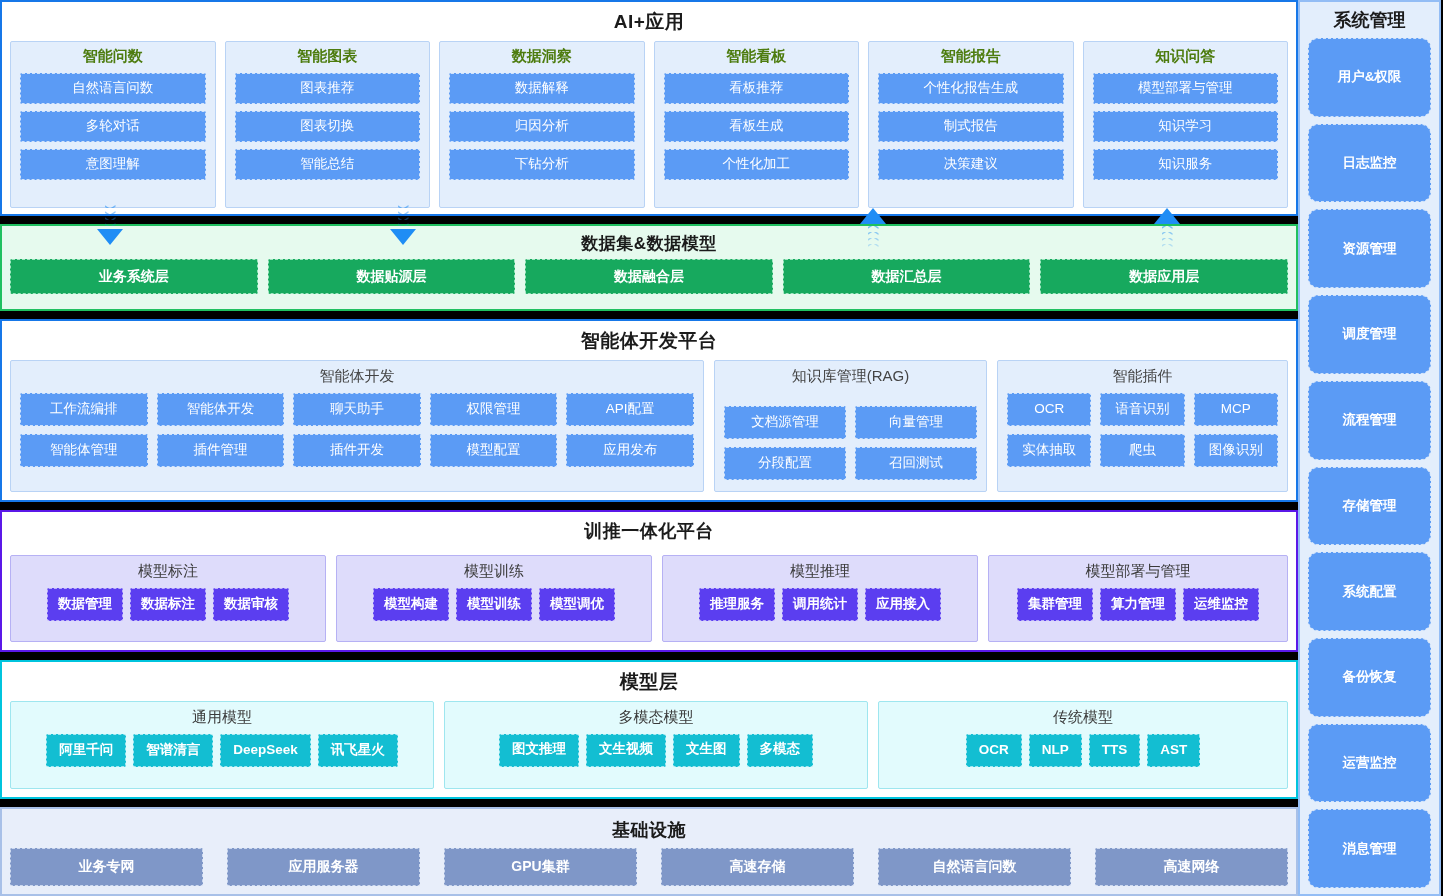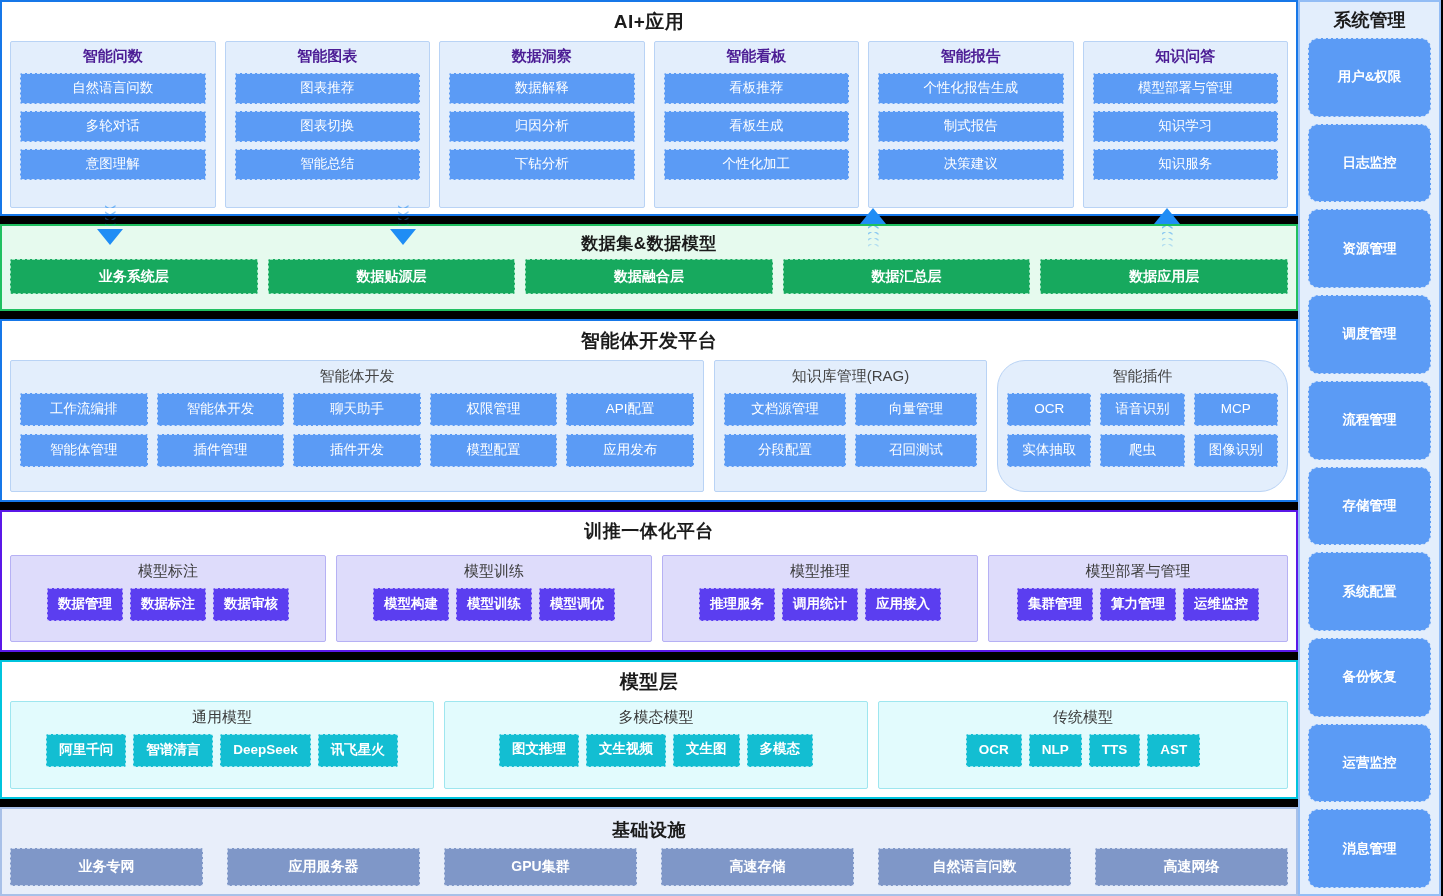--- a/index.html
+++ b/index.html
@@ -44,21 +44,21 @@
     flex: 1;
     border: 1px solid #b9d3f5;
     background: #e3eefc;
     border-radius: 2px;
     display: flex; flex-direction: column;
     align-items: center;
     padding: 6px 8px 8px;
     min-width: 0;
   }
   .group-title {
-    font-size: 15px; font-weight: bold; color:#4c1d95;
+    font-size: 15px; font-weight: bold; color:#4d7c0f;
     margin-bottom: 7px; white-space: nowrap;
   }
   .group.plain .group-title { font-weight: normal; color:#444; font-size: 15px; }
 
   .chips { display: flex; flex-wrap: wrap; gap: 7px; width: 100%; justify-content: center; }
   .chips.col { flex-direction: column; }
 
   .chip {
     background: #5b9bf5;
     border: 1px dashed #cfe2fb;
@@ -82,23 +82,23 @@
   .layer.data .chip {
     flex: 1; background:#17a95e; border: 1px dashed #9fe6c0;
     font-size: 14px; font-weight: bold; padding: 9px 4px;
   }
 
   
   .layer.agent .groups { gap: 10px; }
   .layer.agent .group { padding: 6px 9px 9px; }
   .layer.agent .group.g-dev  { flex: 0 0 694px; }
   .layer.agent .group.g-rag  { flex: 0 0 273px; }
-  .layer.agent .group.g-plug { flex: 1; border-radius: 28px; }
+  .layer.agent .group.g-plug { flex: 1; }
   .layer.agent .grid5 { display:grid; grid-template-columns: repeat(5,1fr); gap: 8px 9px; width:100%; }
-  .layer.agent .grid2 { display:grid; grid-template-columns: repeat(2,1fr); gap: 8px 9px; width:100%; }
+  .layer.agent .grid2 { display:grid; grid-template-columns: repeat(2,1fr); gap: 8px 9px; width:100%;margin-top:13px; }
   .layer.agent .grid3 { display:grid; grid-template-columns: repeat(3,1fr); gap: 8px 9px; width:100%; }
   .layer.agent .chip { font-size: 13.5px; padding: 8px 2px; }
 
   
   .layer.train .group { background:#dedcfb; border-color:#b6b1f4; padding: 6px 9px 8px; }
   .layer.train .group-title { color:#3a3a3a; font-weight: normal; }
   .layer.train .chip {
     background:#5b3ef0; border: 1px dashed #bdb2fa;
     font-size: 13.5px; font-weight: bold; padding: 8px 10px;
   }

